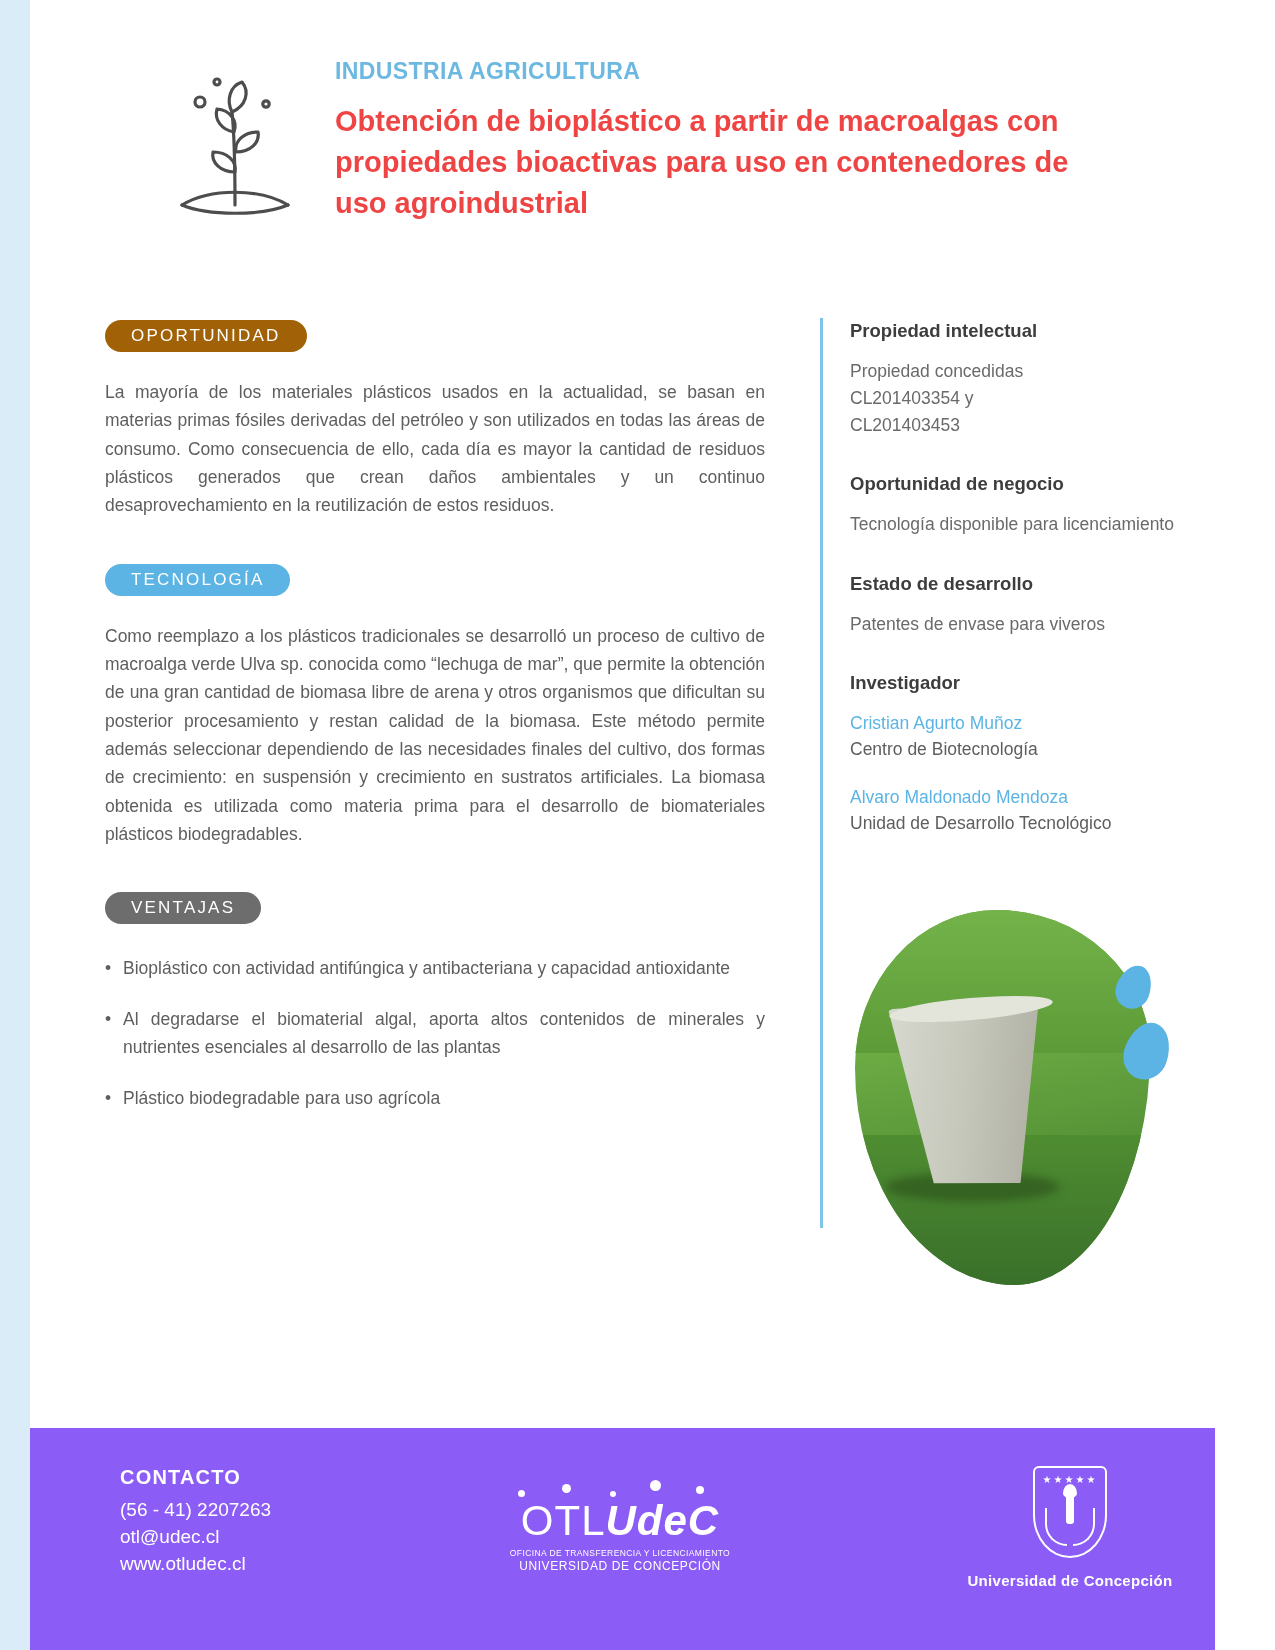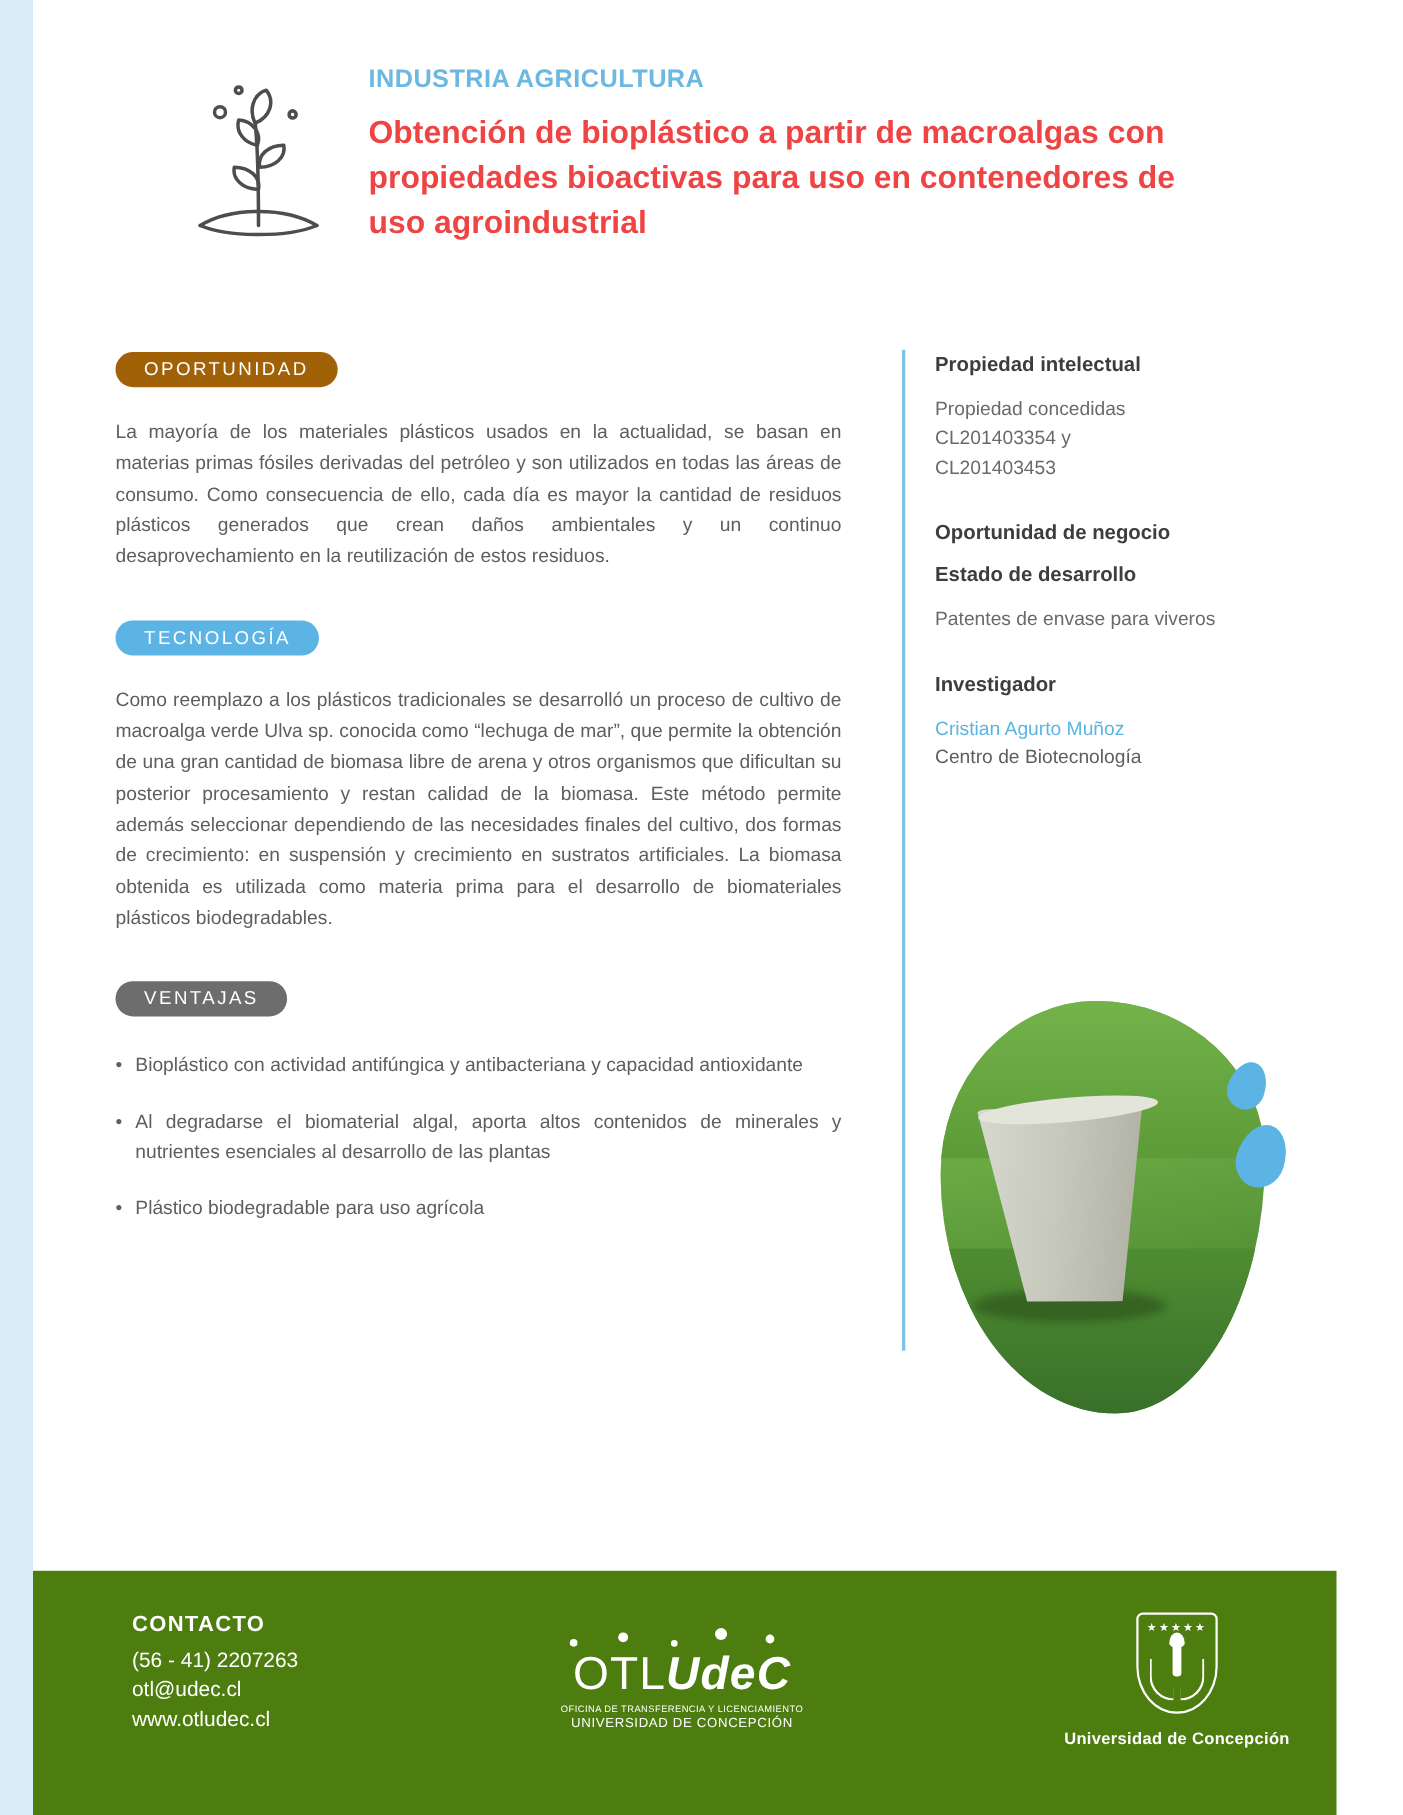--- a/index.html
+++ b/index.html
@@ -199,21 +199,21 @@
     background: #5cb4e4;
     border-radius: 50% 50% 50% 50% / 58% 58% 42% 42%;
     transform: rotate(18deg);
   }
 
   
   .footer {
     position: absolute;
     left: 30px; top: 1428px;
     width: 1185px; height: 222px;
-    background: #4d7c0f;
+    background: #8b5cf6;
   }
   .contact {
     position: absolute;
     left: 90px; top: 38px;
     color: #ffffff;
   }
   .contact-title {
     font-size: 20px;
     font-weight: bold;
     letter-spacing: 1.2px;
@@ -354,28 +354,33 @@
 </div>
 
 <div class="right-col">
 
   <h3 class="r-head">Propiedad intelectual</h3>
   <p class="r-text" style="white-space: pre-line;">Propiedad concedidas
 CL201403354 y
 CL201403453</p>
 
   <h3 class="r-head">Oportunidad de negocio</h3>
+  <p class="r-text justify">Tecnología disponible para licenciamiento</p>
 
   <h3 class="r-head">Estado de desarrollo</h3>
   <p class="r-text">Patentes de envase para viveros</p>
 
   <h3 class="r-head">Investigador</h3>
   <div>
     <div class="r-name">Cristian Agurto Muñoz</div>
     <div class="r-affil">Centro de Biotecnología</div>
+  </div>
+  <div>
+    <div class="r-name">Alvaro Maldonado Mendoza</div>
+    <div class="r-affil">Unidad de Desarrollo Tecnológico</div>
   </div>
 
 </div>
 
 <div class="photo-wrap">
   <div class="blob">
     <div class="grass-a"></div>
     <div class="grass-b"></div>
     <div class="pot-shadow"></div>
     <div class="pot"></div>

